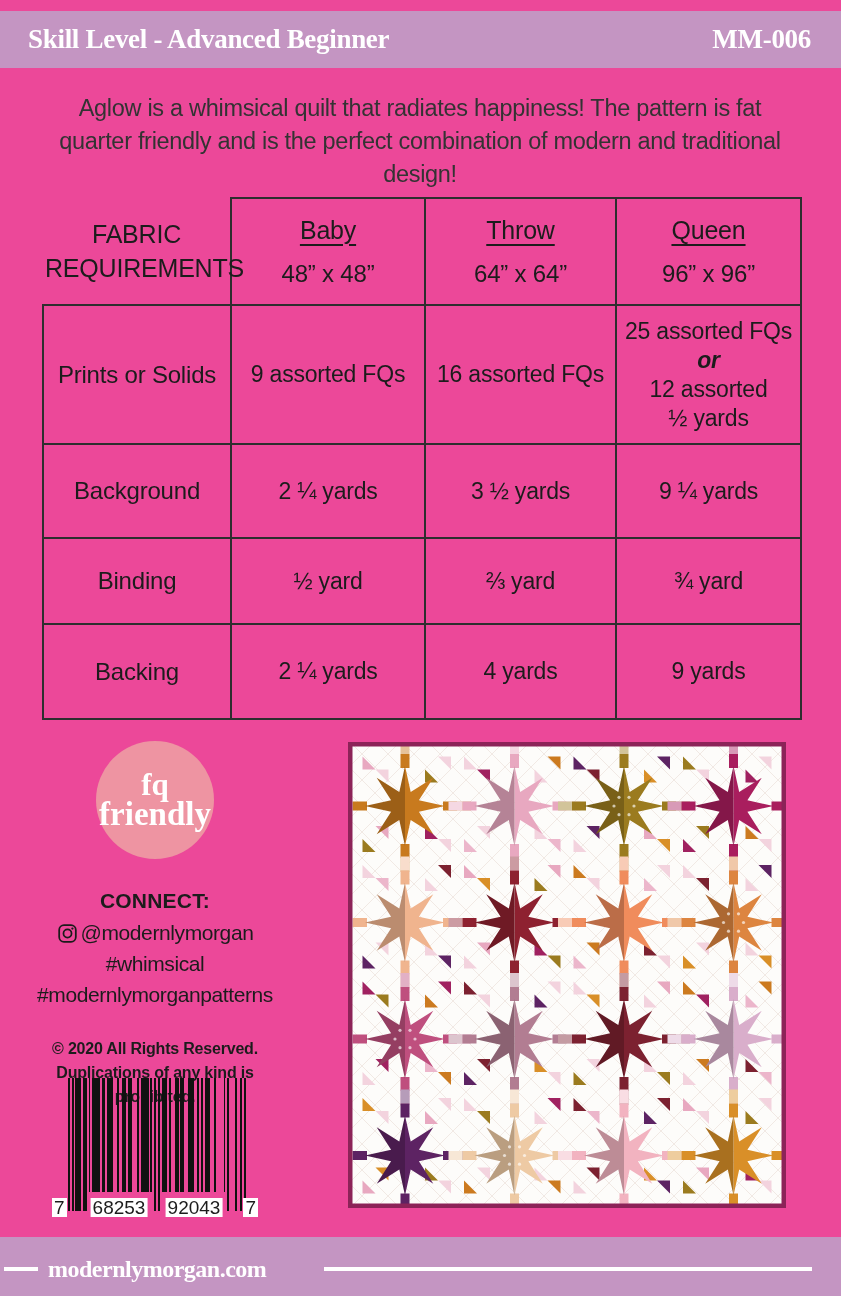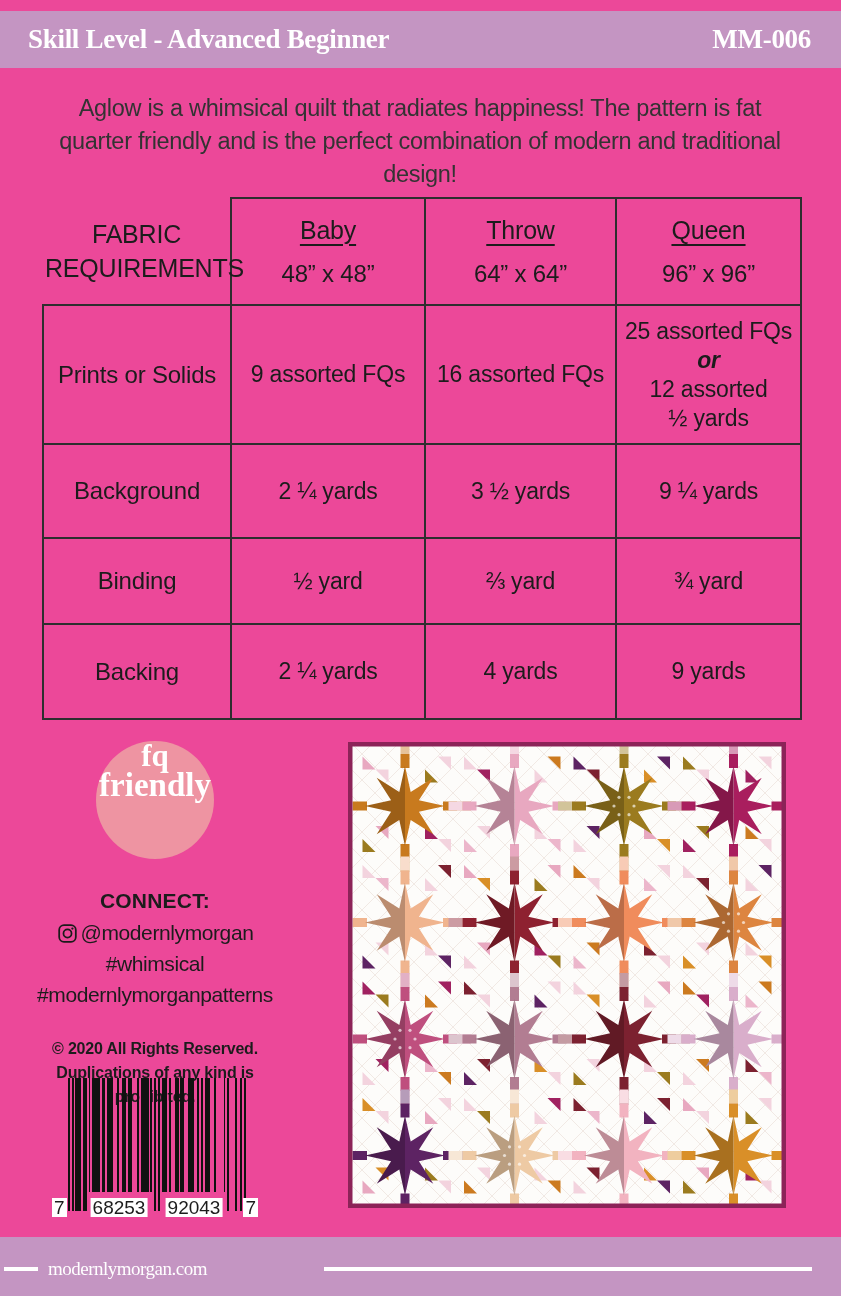--- a/index.html
+++ b/index.html
@@ -8,41 +8,41 @@
   
   .top-bar{position:absolute;top:11px;left:0;right:0;height:57px;display:flex;align-items:center;
            justify-content:space-between;padding:0 30px 0 28px;box-sizing:border-box;}
   .band-text{font-family:"Liberation Serif","DejaVu Serif",serif;font-weight:bold;color:#fff;
              font-size:27px;letter-spacing:-0.3px;}
   .footer-bar{position:absolute;top:1237px;left:0;right:0;height:63px;}
   .footer-line{position:absolute;top:50%;height:4px;background:#fff;transform:translateY(-50%);}
   .footer-line.left{left:4px;width:34px;}
   .footer-line.right{left:324px;right:29px;}
   .footer-text{position:absolute;left:48px;top:50%;transform:translateY(-50%);
-               font-family:"Liberation Serif","DejaVu Serif",serif;font-weight:normal;
-               font-size:19px;letter-spacing:-0.5px;color:#fff;text-align:center;}
+               font-family:"Liberation Serif","DejaVu Serif",serif;font-weight:bold;
+               font-size:24px;letter-spacing:-0.5px;color:#fff;text-align:center;}
   
   .intro{position:absolute;top:92px;left:25px;width:790px;text-align:center;white-space:pre-line;
          font-size:23.5px;line-height:33px;letter-spacing:-0.3px;color:#333;}
   
   .ft-wrap{position:absolute;left:42px;top:197px;}
   table.ft{border-collapse:collapse;table-layout:fixed;width:758px;}
   .ft td{border:2px solid #2e2e2e;text-align:center;vertical-align:middle;
          font-size:23px;letter-spacing:-0.2px;padding:2px;}
   .ft td.corner{border:none;font-size:25px;line-height:34px;}
   .ft td.rowlabel{font-size:24px;}
   .colname{display:inline-block;font-size:25px;text-decoration:underline;
            text-decoration-thickness:2px;text-underline-offset:5px;margin-bottom:15px;}
   .colsize{font-size:24px;}
   .q-or{font-weight:bold;font-style:italic;}
   .cellstack{line-height:29px;}
   
   .leftcol{position:absolute;left:30px;top:735px;width:250px;text-align:center;}
   .badge{width:118px;height:118px;border-radius:50%;margin:6px auto 0;display:flex;flex-direction:column;
-         align-items:center;justify-content:flex-start;color:#fff;
+         align-items:center;justify-content:center;color:#fff;
          font-family:"Liberation Serif","DejaVu Serif",serif;font-weight:bold;line-height:0.95;}
   .badge .l1{font-size:31px;}
   .badge .l2{font-size:33px;}
   .connect{margin-top:30px;}
   .connect-heading{font-size:21px;font-weight:bold;letter-spacing:0.2px;}
   .connect-row{display:flex;align-items:center;justify-content:center;gap:3px;margin-top:8px;}
   .connect-text{font-size:21px;letter-spacing:-0.4px;}
   .hashtag{font-size:21px;letter-spacing:-0.4px;margin-top:7px;}
   .copyright{margin-top:30px;font-size:16px;font-weight:bold;line-height:24px;letter-spacing:-0.2px;}
   

